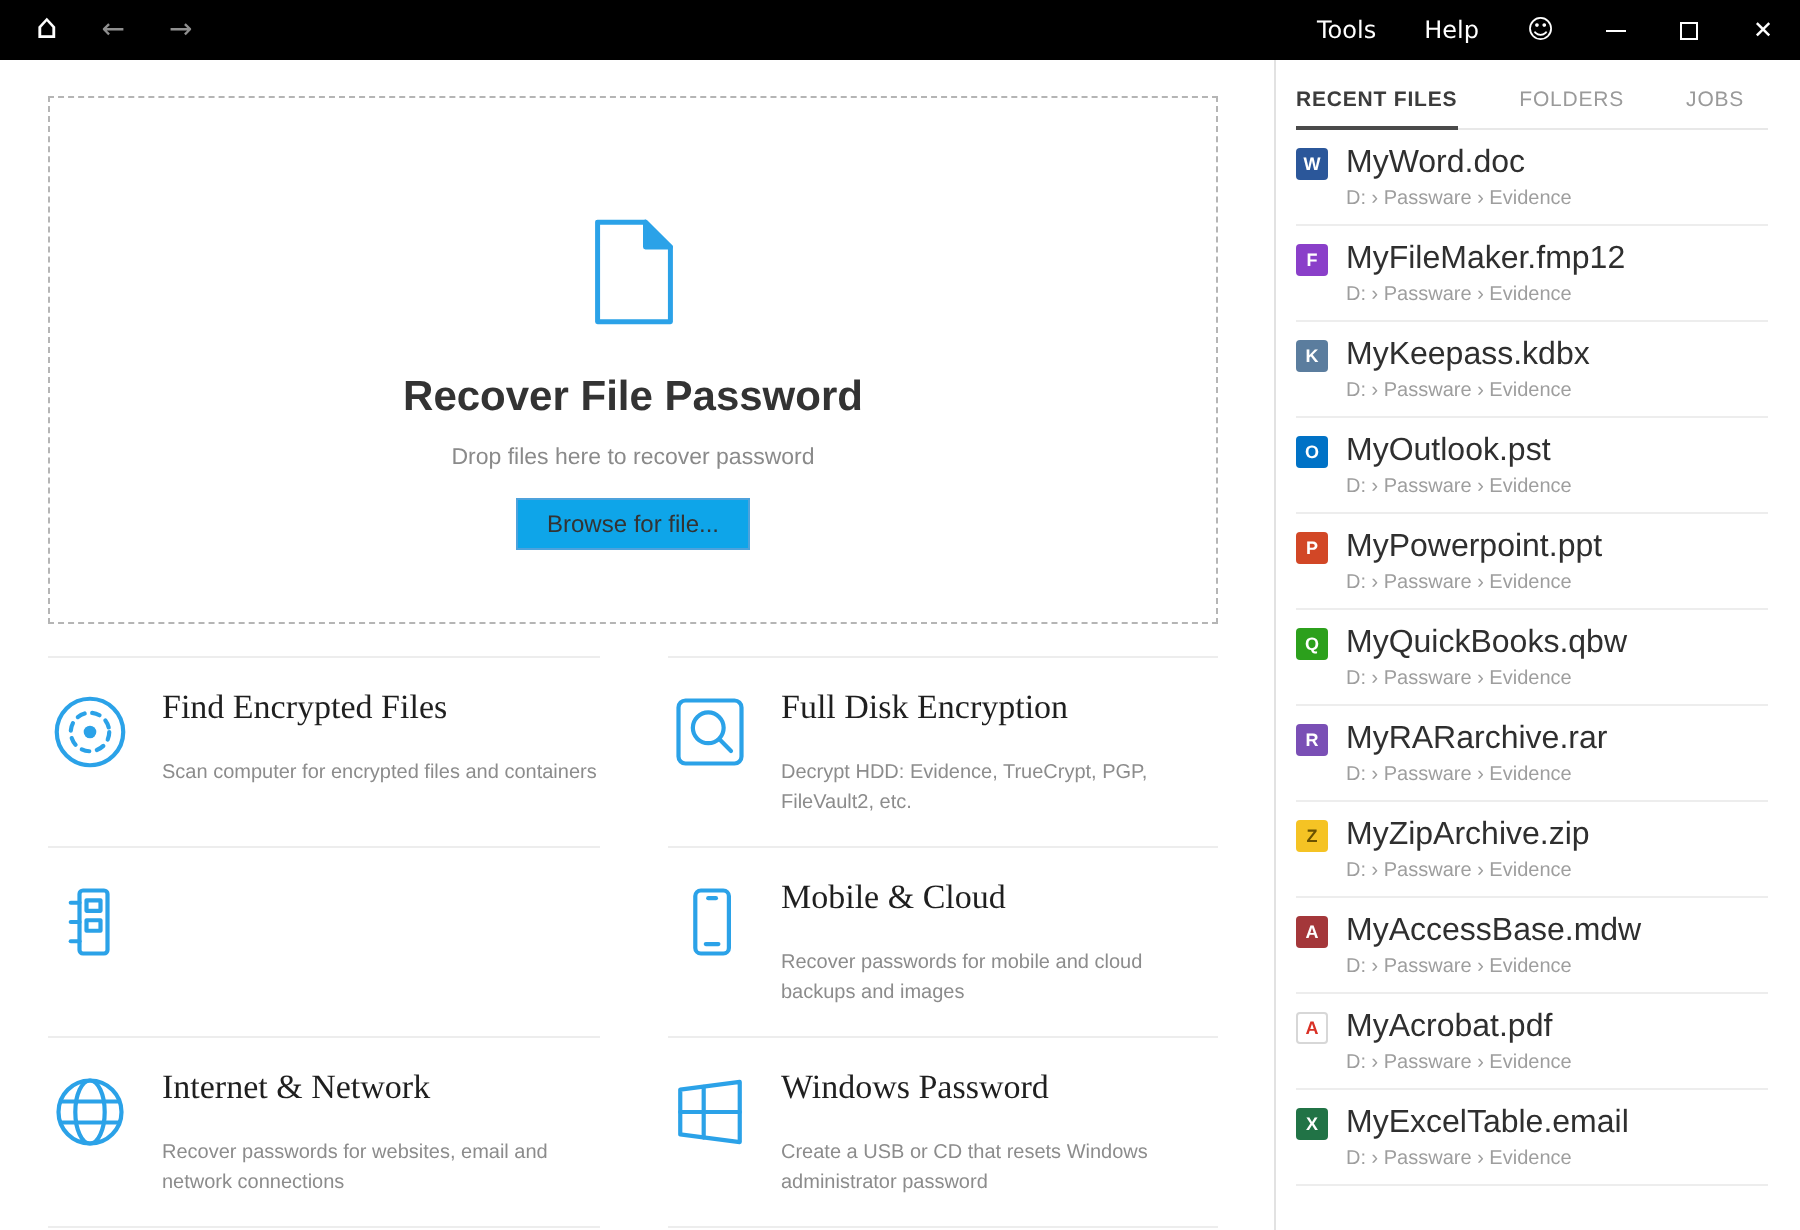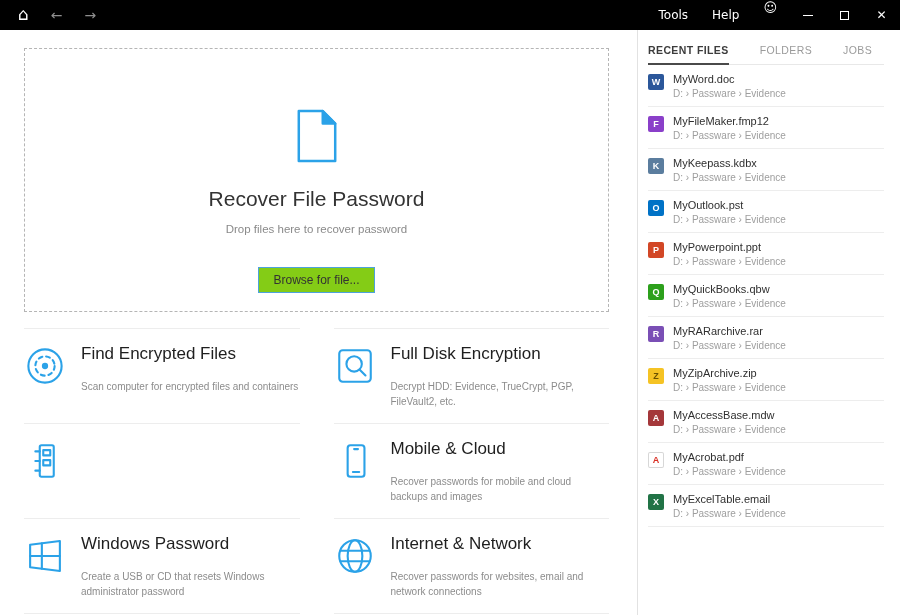--- a/index.html
+++ b/index.html
@@ -7,53 +7,53 @@
   body { font-family: "Liberation Sans", sans-serif; background: #ffffff; }
 
   .window { width: 900px; height: 615px; background: #fff; overflow: hidden; display: flex; flex-direction: column; }
 
   
   .titlebar { height: 30px; background: #000; color: #fff; display: flex; align-items: center; flex-shrink: 0; font-family: "DejaVu Sans", sans-serif; user-select: none; }
   .tb-left { display: flex; align-items: center; padding-left: 18px; gap: 22px; }
   .tb-icon { font-size: 14px; line-height: 1; }
   .tb-icon.home { font-size: 17px; margin-top: -2px; }
   .tb-icon.nav { color: #8f8f8f; font-size: 14px; }
-  .tb-right { margin-left: auto; display: flex; align-items: flex-start; height: 100%; }
+  .tb-right { margin-left: auto; display: flex; align-items: center; height: 100%; }
   .tb-menu { font-size: 12px; padding: 0 12px; line-height: 30px; cursor: default; }
   .tb-smiley { font-size: 13px; padding: 0 12px; }
   .tb-ctl { width: 37px; height: 30px; display: flex; align-items: center; justify-content: center; font-size: 12px; }
   .min-glyph { width: 10px; height: 1px; background: #fff; display: block; }
   .max-glyph { width: 9px; height: 9px; border: 1px solid #fff; display: block; }
 
   
   .content { flex: 1; display: flex; min-height: 0; }
   .main { flex: 1; padding: 18px 28px 0 24px; min-width: 0; }
 
   
   .dropzone { height: 264px; border: 1px dashed #b5b5b5; display: flex; flex-direction: column; align-items: center; padding-top: 60px; }
-  .dz-title { font-size: 21px; color: #333; margin-top: 24px; font-weight: 400; }
+  .dz-title { font-size: 21px; color: #333; margin-top: 24px; font-weight: 700; }
   .dz-sub { font-size: 11.5px; color: #8a8a8a; margin-top: 12px; }
-  .browse-btn { margin-top: 32px; background: #84cc16; border: 1px solid #4da2dc; color: #333; font-size: 12px; padding: 5px 14px; font-family: "Liberation Sans", sans-serif; cursor: pointer; }
+  .browse-btn { margin-top: 14px; background: #0ea5e9; border: 1px solid #4da2dc; color: #333; font-size: 12px; padding: 5px 14px; font-family: "Liberation Sans", sans-serif; cursor: pointer; }
 
   
   .features { display: grid; grid-template-columns: 1fr 1fr; column-gap: 34px; margin-top: 16px; }
   .feature { display: flex; align-items: flex-start; padding: 15px 0 14px; border-top: 1px solid #ededed; cursor: pointer; }
   .ficon { flex-shrink: 0; margin-right: 15px; margin-top: 1px; display: block; }
-  .ftitle { display: block; font-size: 17px; color: #1f1f1f; }
+  .ftitle { display: block; font-size: 17px; color: #1f1f1f; font-family: Liberation Serif, serif; }
   .fdesc { display: block; font-size: 10px; color: #8c8c8c; line-height: 1.5; margin-top: 15px; max-width: 240px; }
 
   
   .sidebar { width: 263px; flex-shrink: 0; border-left: 1px solid #e2e2e2; padding: 14px 16px 0 10px; overflow: hidden; }
   .tabs { display: flex; gap: 31px; border-bottom: 1px solid #e8e8e8; }
   .tab { font-size: 10.5px; letter-spacing: .4px; color: #9a9a9a; padding-bottom: 7px; border-bottom: 2px solid transparent; margin-bottom: -1px; cursor: pointer; }
   .tab.active { color: #3c3c3c; border-bottom-color: #4a4a4a; font-weight: bold; }
   .file-list { }
   .file-item { display: flex; align-items: flex-start; padding: 8px 0 7px; border-bottom: 1px solid #ededed; cursor: pointer; }
   .fbadge { width: 16px; height: 16px; border-radius: 2px; font-size: 9px; font-weight: bold; display: flex; align-items: center; justify-content: center; margin-right: 9px; margin-top: 1px; flex-shrink: 0; font-family: "Liberation Sans", sans-serif; }
-  .fname { display: block; font-size: 11px; color: #2f2f2f; }
+  .fname { display: block; font-size: 16px; color: #2f2f2f; }
   .fpath { display: block; font-size: 10px; color: #9e9e9e; margin-top: 3px; }
 </style>
 </head>
 <body>
 
 <div class="window">
 
   <div class="titlebar">
     <div class="tb-left">
       <span class="tb-icon home">⌂</span>
@@ -125,39 +125,39 @@
                 <line x1="10.8" y1="18.3" x2="14.4" y2="18.3"></line>
                 <line x1="11.5" y1="5.2" x2="13.7" y2="5.2"></line>
               </svg></span>
     <span class="ftext">
       <span class="ftitle">Mobile &amp; Cloud</span>
       <span class="fdesc">Recover passwords for mobile and cloud backups and images</span>
     </span>
   </div>
           <div class="feature">
     <span class="ficon"><svg viewBox="0 0 24 24" width="42" height="42" fill="none" stroke="#2ba2e8" stroke-width="1.2" stroke-linecap="round" stroke-linejoin="round">
-                <path d="M3.5 5.6 L20.5 3.4 L20.5 20.6 L3.5 18.4 Z"></path>
-                <line x1="10.2" y1="4.8" x2="10.2" y2="19.3"></line>
-                <line x1="3.5" y1="12" x2="20.5" y2="12"></line>
-              </svg></span>
-    <span class="ftext">
-      <span class="ftitle">Windows Password</span>
-      <span class="fdesc">Create a USB or CD that resets Windows administrator password</span>
-    </span>
-  </div>
-          <div class="feature">
-    <span class="ficon"><svg viewBox="0 0 24 24" width="42" height="42" fill="none" stroke="#2ba2e8" stroke-width="1.2" stroke-linecap="round" stroke-linejoin="round">
                 <circle cx="12" cy="12" r="9"></circle>
                 <ellipse cx="12" cy="12" rx="4.2" ry="9"></ellipse>
                 <line x1="3.8" y1="9" x2="20.2" y2="9"></line>
                 <line x1="3.8" y1="15" x2="20.2" y2="15"></line>
               </svg></span>
     <span class="ftext">
       <span class="ftitle">Internet &amp; Network</span>
       <span class="fdesc">Recover passwords for websites, email and network connections</span>
+    </span>
+  </div>
+          <div class="feature">
+    <span class="ficon"><svg viewBox="0 0 24 24" width="42" height="42" fill="none" stroke="#2ba2e8" stroke-width="1.2" stroke-linecap="round" stroke-linejoin="round">
+                <path d="M3.5 5.6 L20.5 3.4 L20.5 20.6 L3.5 18.4 Z"></path>
+                <line x1="10.2" y1="4.8" x2="10.2" y2="19.3"></line>
+                <line x1="3.5" y1="12" x2="20.5" y2="12"></line>
+              </svg></span>
+    <span class="ftext">
+      <span class="ftitle">Windows Password</span>
+      <span class="fdesc">Create a USB or CD that resets Windows administrator password</span>
     </span>
   </div>
           <div class="feature">
     <span class="ficon"><svg viewBox="0 0 24 24" width="42" height="42" fill="none" stroke="#2ba2e8" stroke-width="1.2" stroke-linecap="round" stroke-linejoin="round">
                 <rect x="4" y="10.2" width="5.4" height="5.4"></rect>
                 <rect x="9.4" y="10.2" width="5.4" height="5.4"></rect>
                 <rect x="4" y="15.6" width="5.4" height="5.4"></rect>
                 <rect x="9.4" y="15.6" width="5.4" height="5.4"></rect>
                 <path d="M4 10.2 L8.2 5.8 L19 5.8 L14.8 10.2"></path>
                 <path d="M14.8 21 L19 16.6 L19 5.8"></path>

